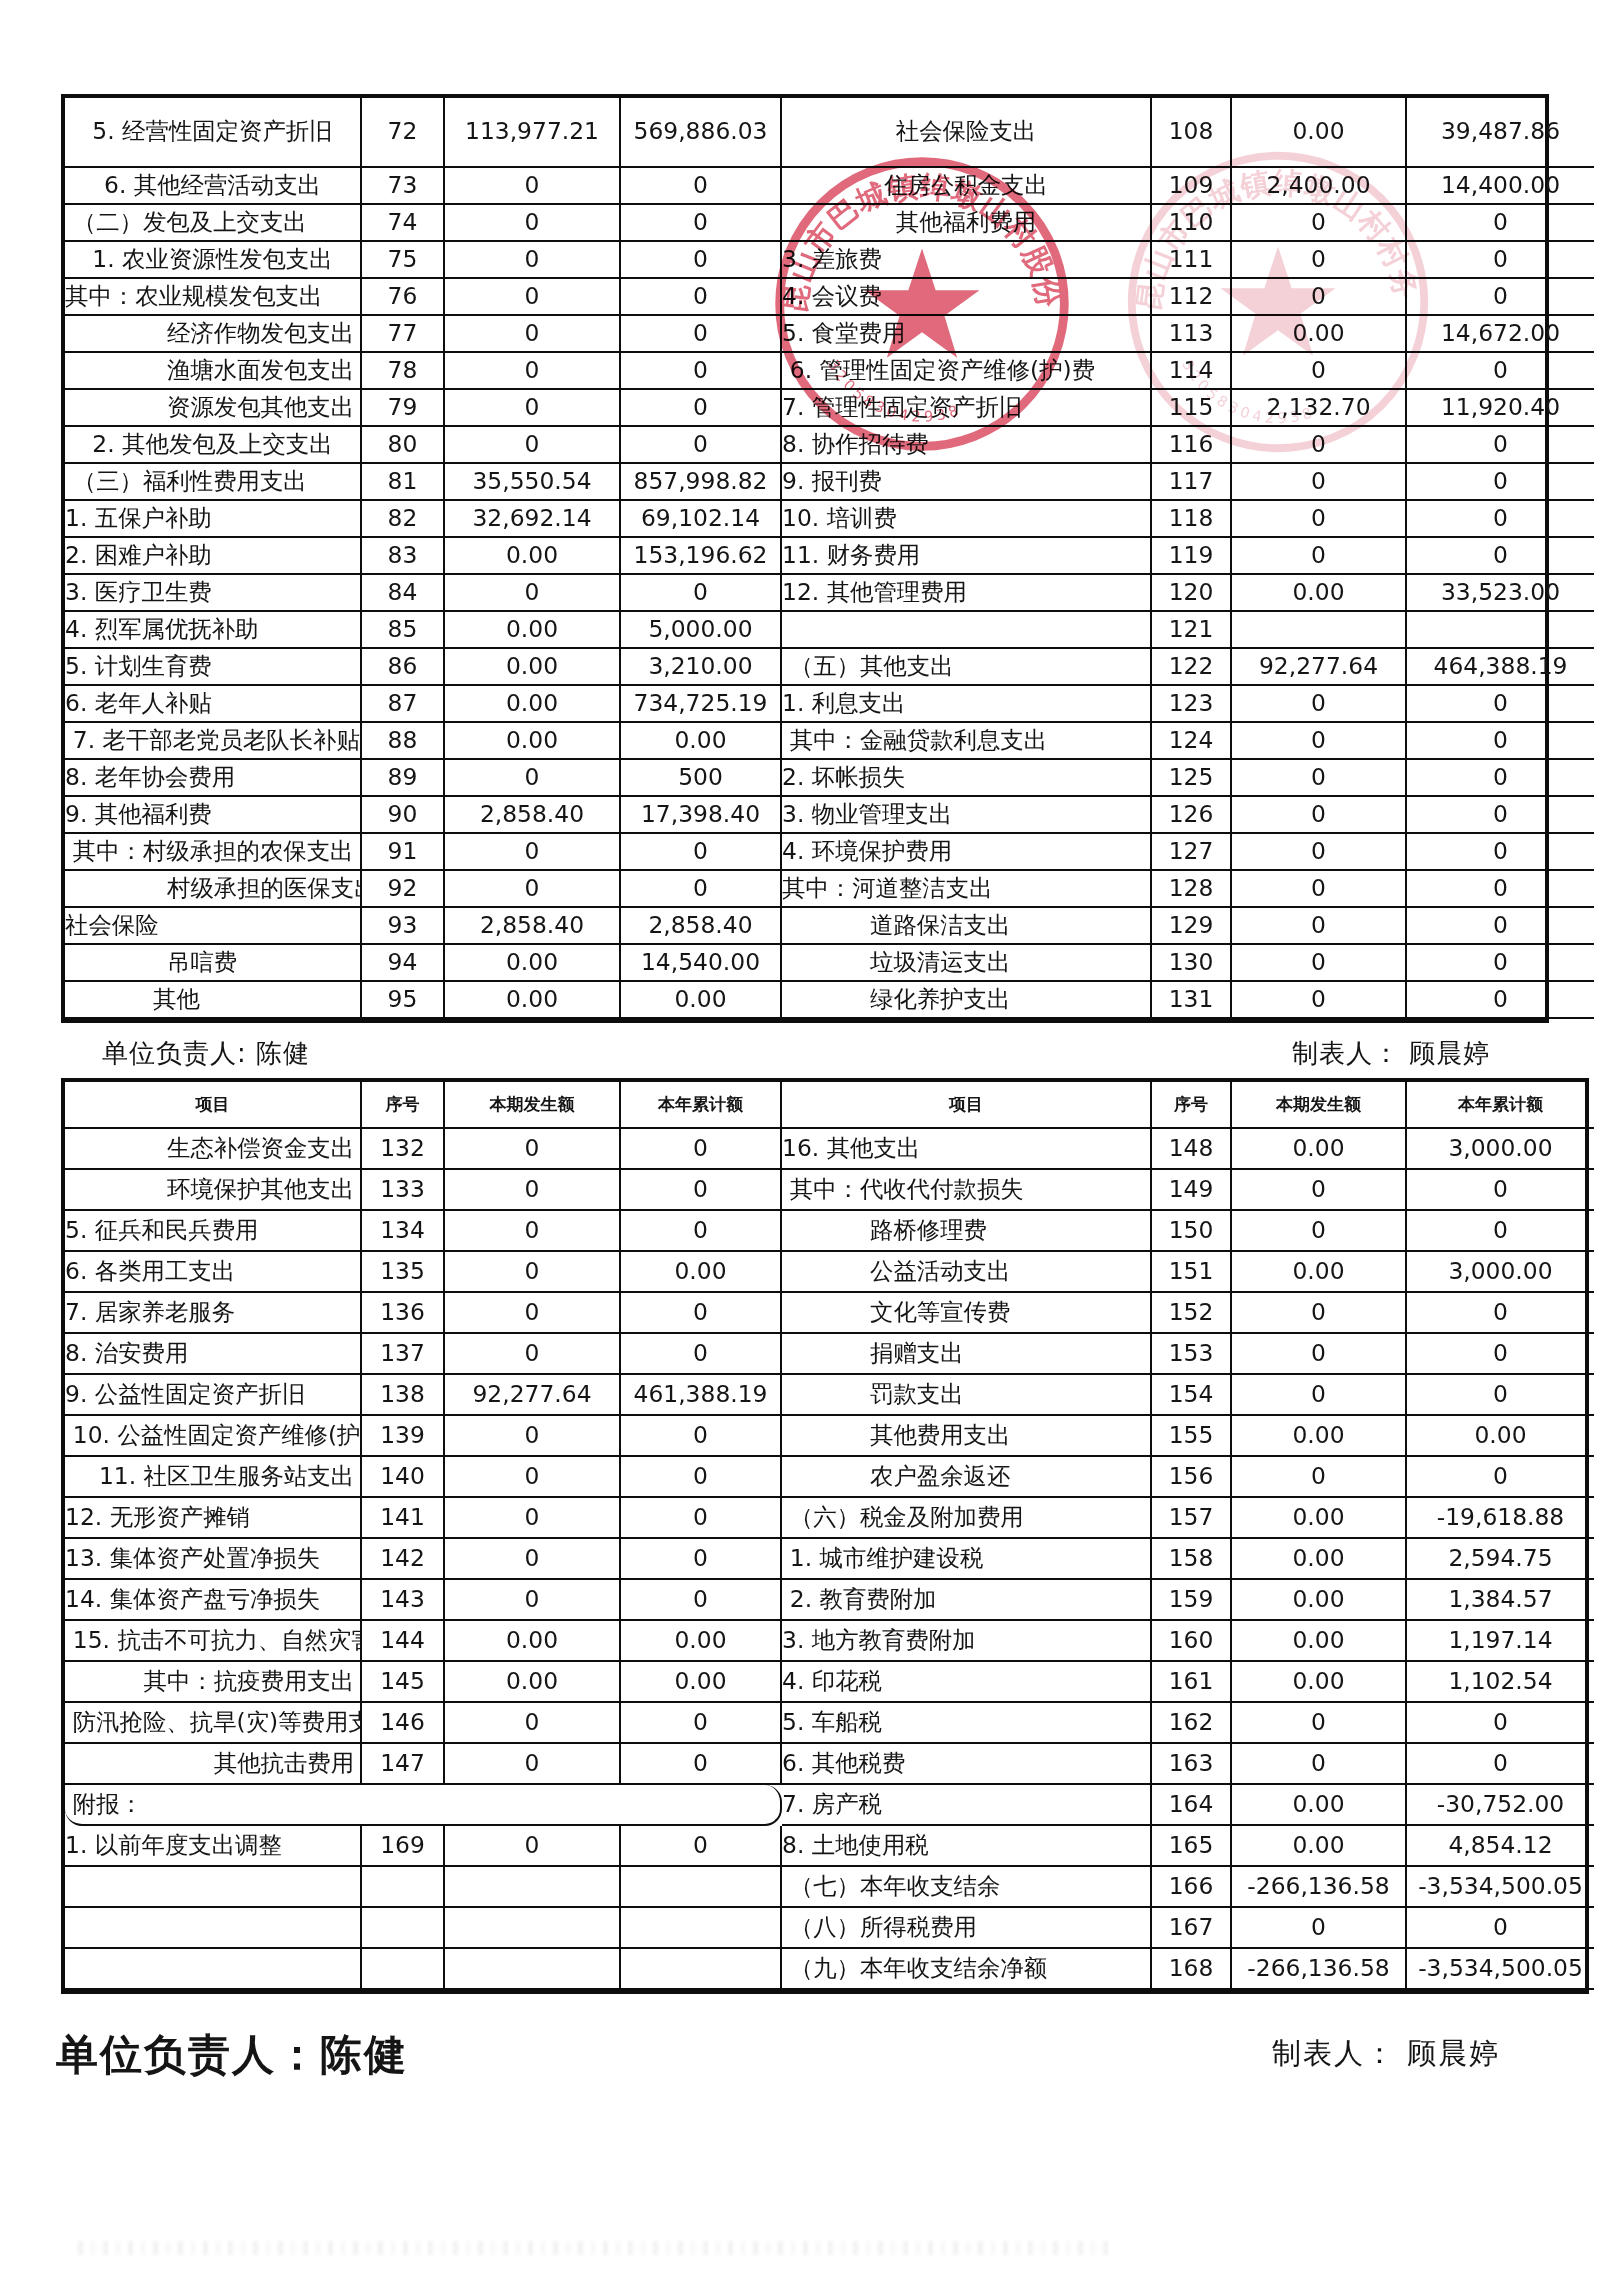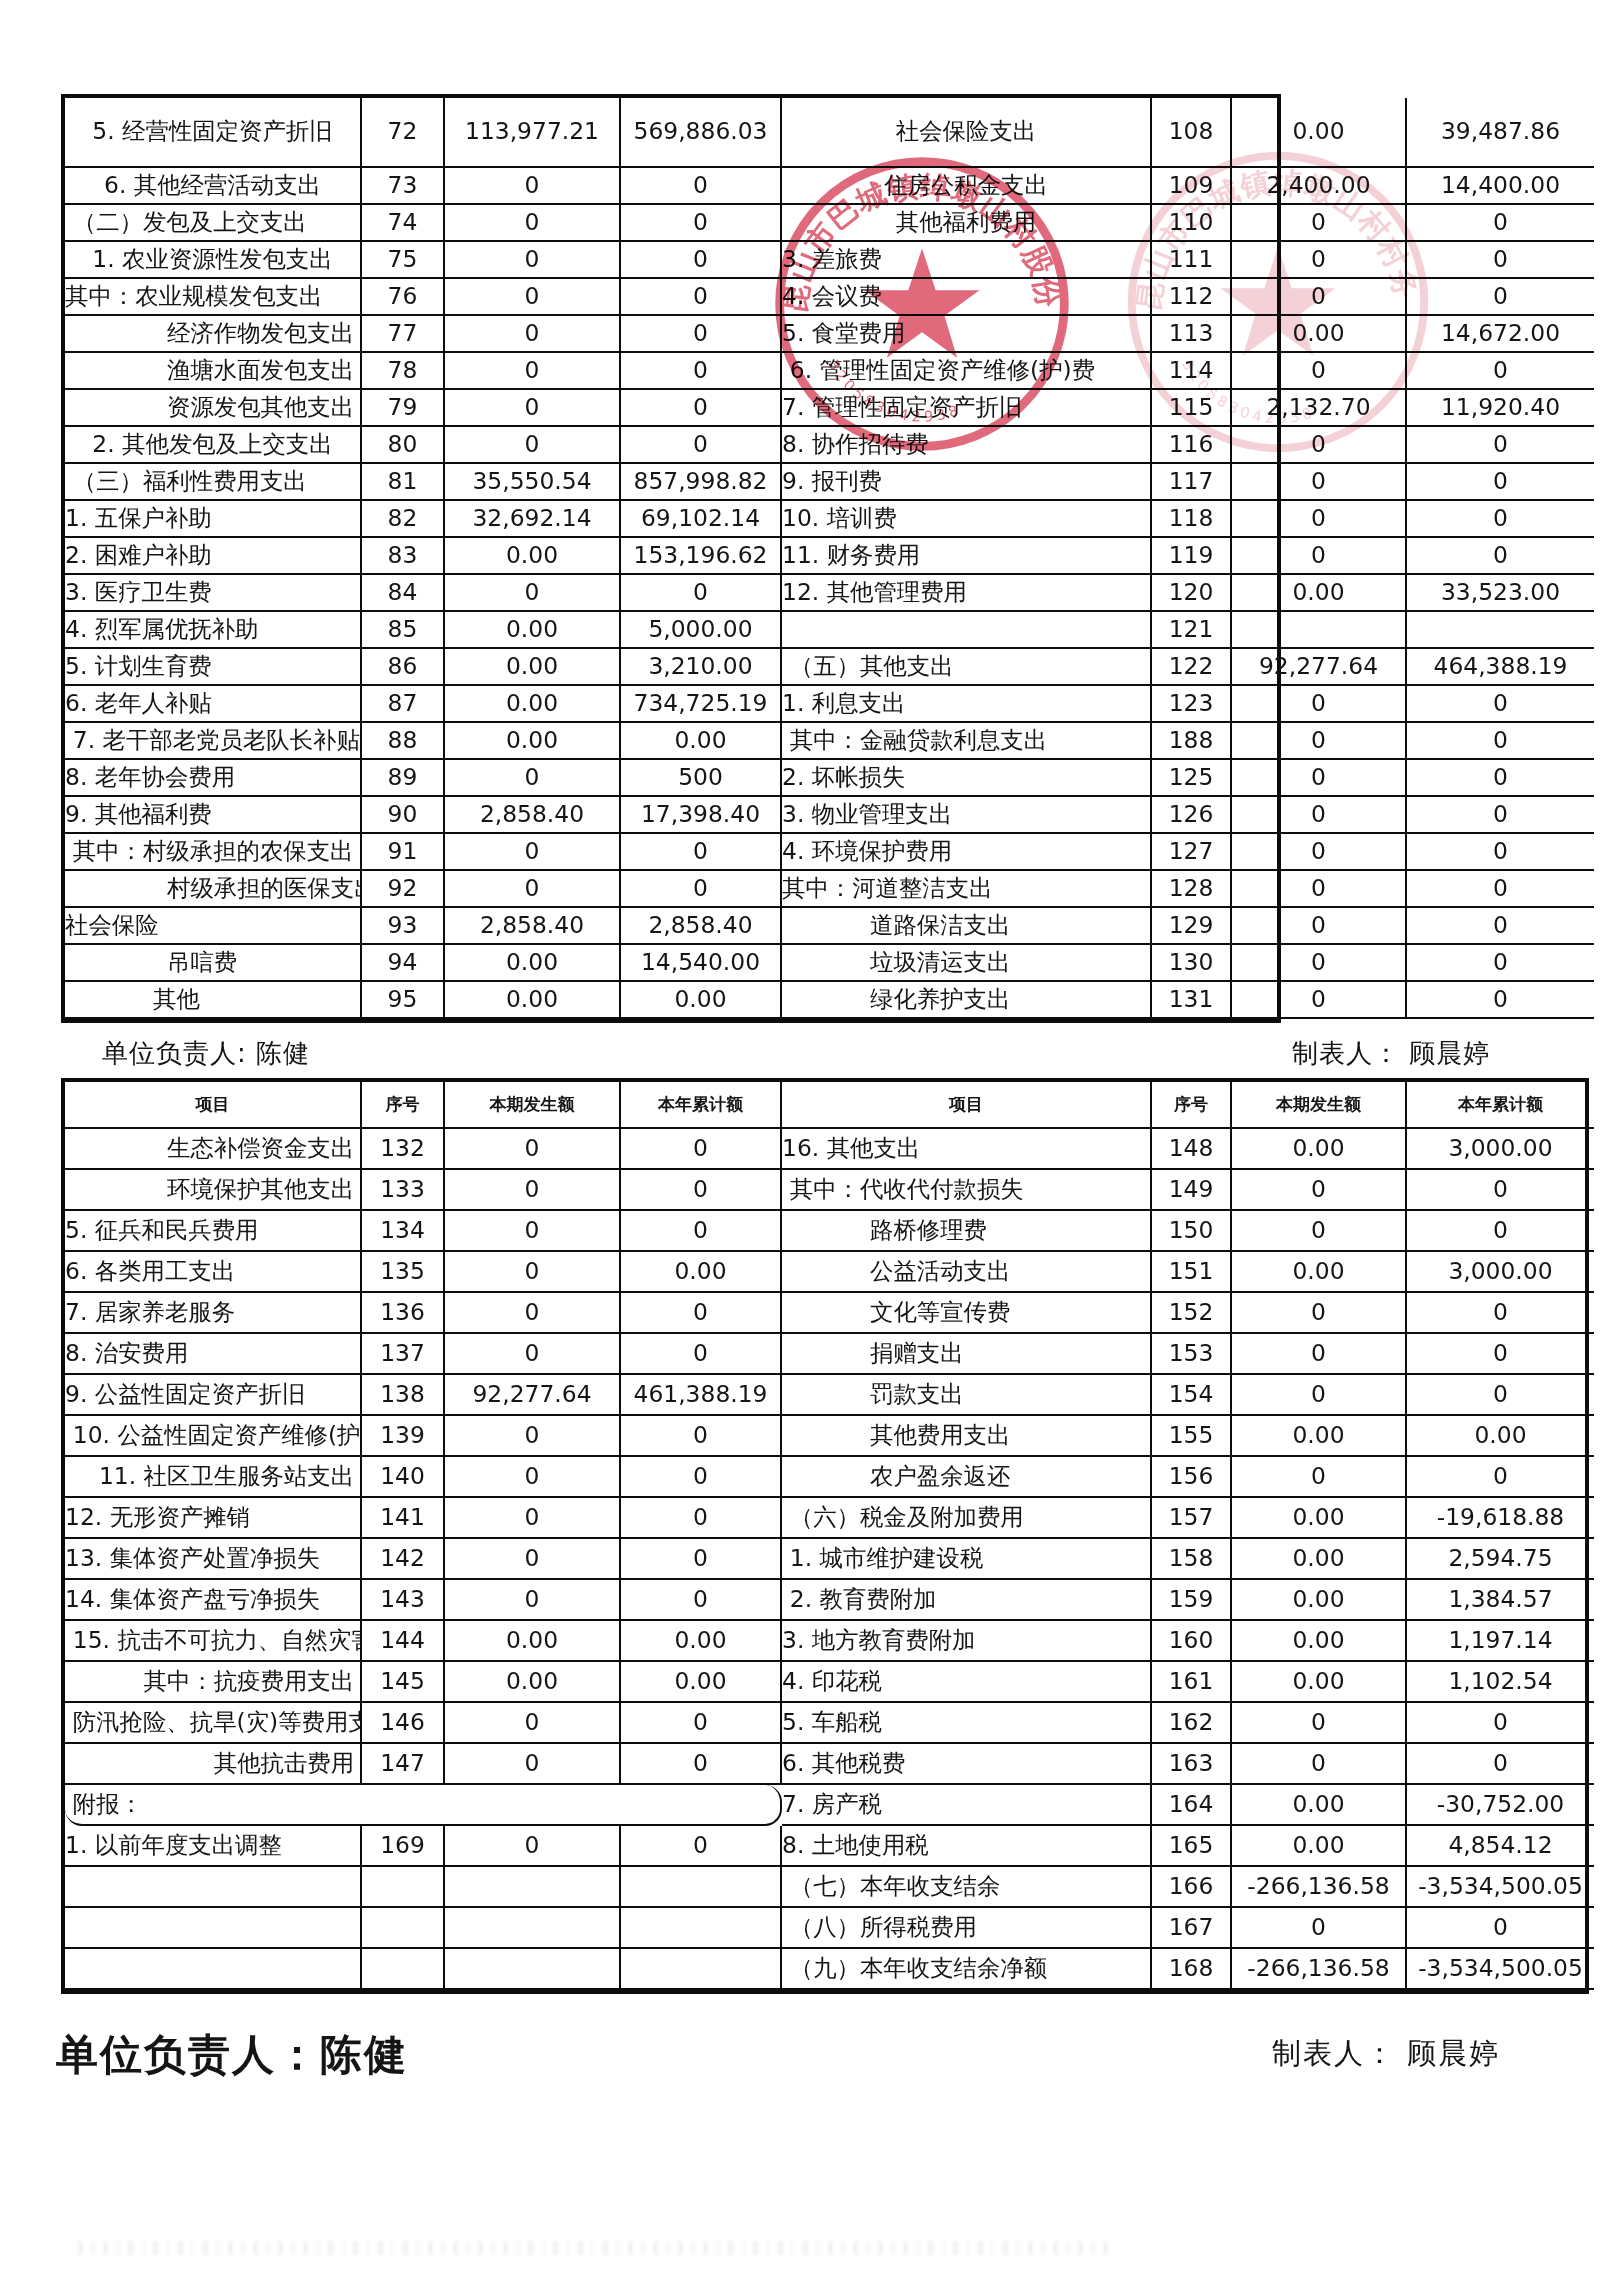--- a/index.html
+++ b/index.html
@@ -1,21 +1,21 @@
 <!DOCTYPE html>
 <html><head>
 <meta charset="utf-8">
 <style>
   html,body{margin:0;padding:0;background:#e8e8e8;}
   .page{position:relative;width:1622px;height:2275px;background:#ffffff;overflow:hidden;
         font-family:"DejaVu Sans","Liberation Sans",sans-serif;color:#151515;}
   .tbl{position:absolute;display:grid;
        grid-template-columns:297px 83px 176px 161px 370px 80px 175px 187px;
        border:4.9px solid #0d0d0d;background:transparent;box-sizing:border-box;}
-  #t1{left:61px;top:94px;width:1220px;grid-template-rows:70px repeat(23,37px);}
+  #t1{left:61px;top:94px;width:1488px;grid-template-rows:70px repeat(23,37px);}
   #t2{left:61px;top:1078px;width:1528px;grid-template-rows:47px repeat(21,41px);}
   .cell{border-right:2px solid #0d0d0d;border-bottom:2px solid #0d0d0d;
         display:flex;align-items:center;overflow:hidden;white-space:nowrap;
         font-size:23.4px;line-height:1;box-sizing:border-box;}
   .cell.lastcol{border-right:none;text-align:right;}
   .cell.span4{grid-column:span 4;border-radius:17px;}
   .hdr{justify-content:center;font-weight:700;font-size:17px;}
   .ac{justify-content:center;}
   .al{justify-content:flex-start;padding-left:7.8px;}
   .ai{justify-content:flex-start;}
@@ -165,21 +165,21 @@
       <div class="cell ac">734,725.19</div>
       <div class="cell ai">1. 利息支出</div>
       <div class="cell ac">123</div>
       <div class="cell ac">0</div>
       <div class="cell ac lastcol">0</div>
       <div class="cell al">7. 老干部老党员老队长补贴</div>
       <div class="cell ac">88</div>
       <div class="cell ac">0.00</div>
       <div class="cell ac">0.00</div>
       <div class="cell al">其中：金融贷款利息支出</div>
-      <div class="cell ac">188</div>
+      <div class="cell ac">124</div>
       <div class="cell ac">0</div>
       <div class="cell ac lastcol">0</div>
       <div class="cell ai">8. 老年协会费用</div>
       <div class="cell ac">89</div>
       <div class="cell ac">0</div>
       <div class="cell ac">500</div>
       <div class="cell ai">2. 坏帐损失</div>
       <div class="cell ac">125</div>
       <div class="cell ac">0</div>
       <div class="cell ac lastcol">0</div>

